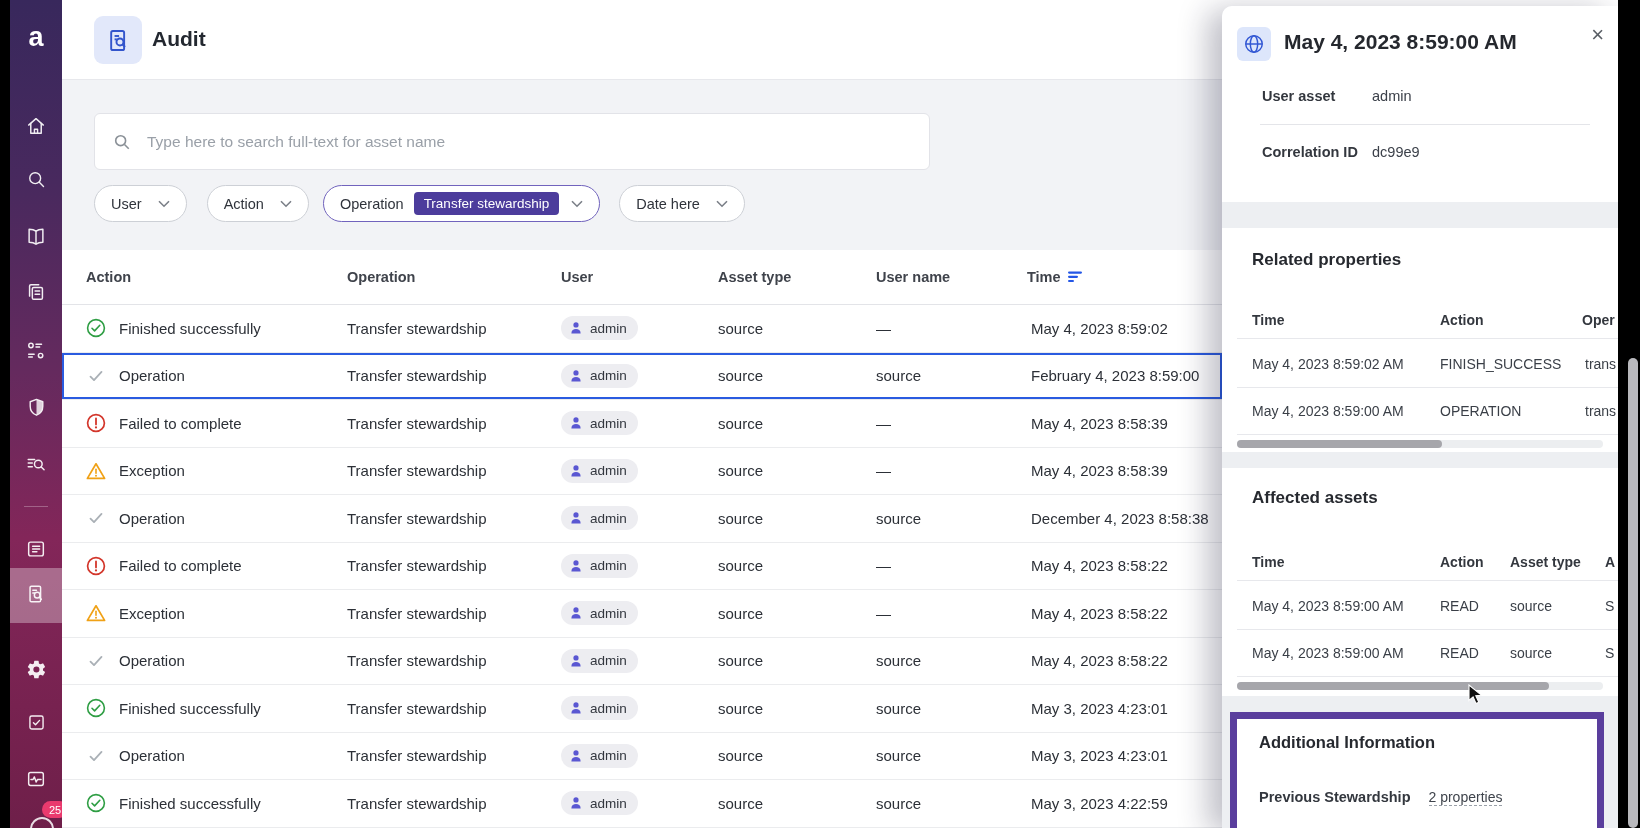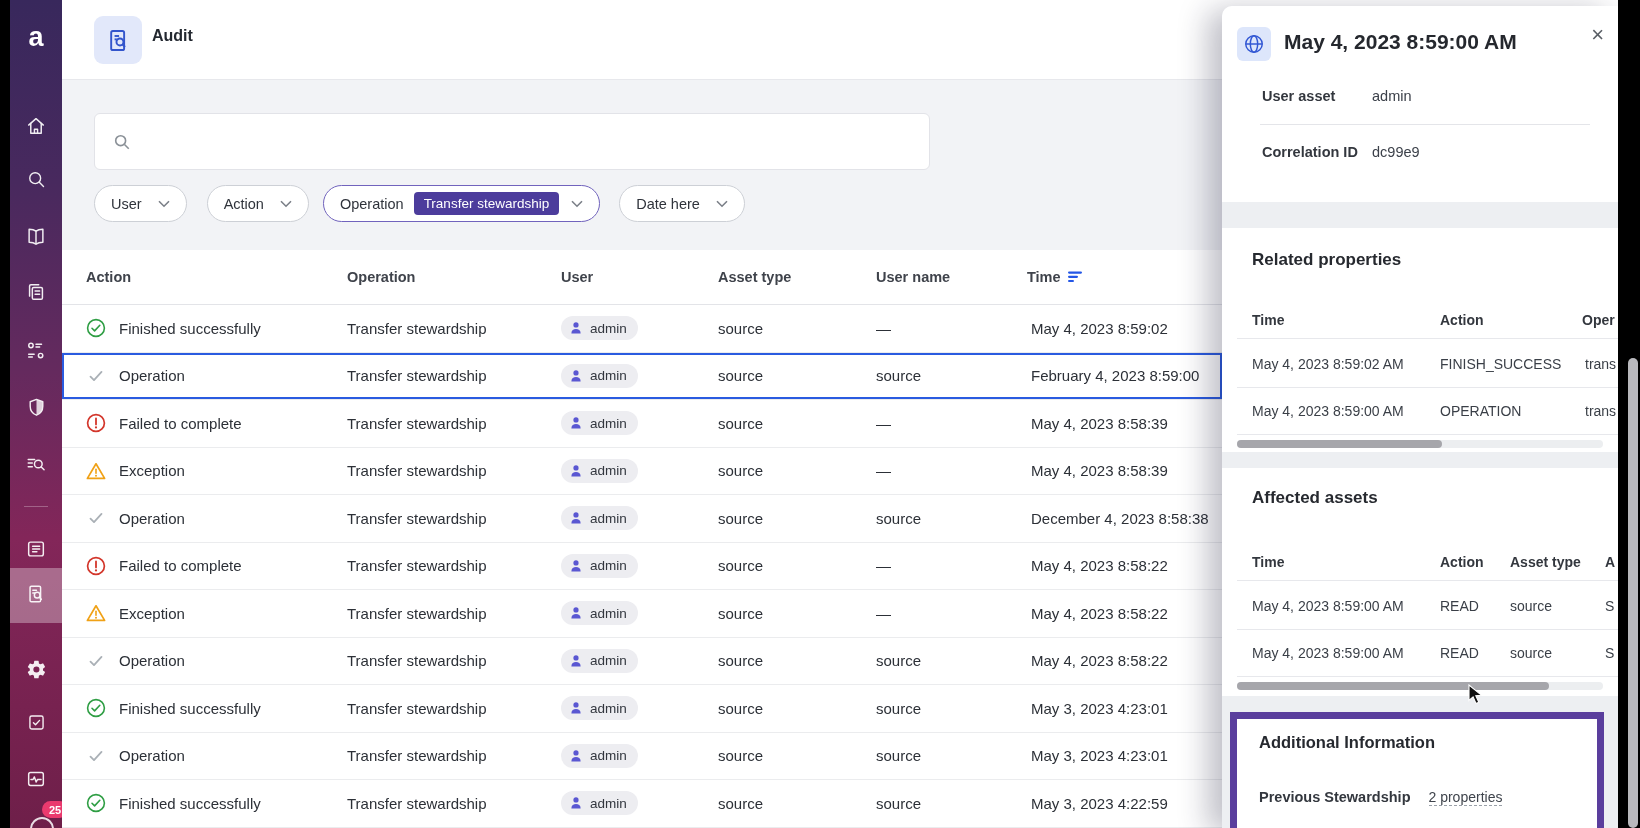--- a/index.html
+++ b/index.html
@@ -13,28 +13,28 @@
 
   
   .sidebar{position:absolute;left:10px;top:0;width:52px;height:828px;
     background:linear-gradient(180deg,#38285c 0%,#48295e 22%,#652a5e 45%,#832659 65%,#99225655 200%,#9b2256 80%,#aa2c59 94%,#b23f66 100%);}
   .sb-logo{position:absolute;left:0;top:22px;width:52px;text-align:center;color:#fff;font-size:27px;font-weight:bold;}
   .sb-item{position:absolute;left:0;width:52px;height:44px;display:flex;align-items:center;justify-content:center;cursor:pointer;}
   .sb-item svg{opacity:.92;}
   .sb-active-bg{position:absolute;left:0;top:568px;width:52px;height:55px;background:rgba(255,255,255,.32);}
   .sb-divider{position:absolute;left:14px;top:506px;width:24px;height:1px;background:rgba(255,255,255,.28);}
   .sb-badge{position:absolute;left:32px;top:801px;min-width:26px;height:17px;background:#ea3a6e;border-radius:9px;
-    color:#fff;font-size:11px;font-weight:bold;display:flex;align-items:center;justify-content:center;padding:0 4px;}
+    color:#fff;font-size:11px;font-weight:normal;display:flex;align-items:center;justify-content:center;padding:0 4px;}
   .sb-avatar-partial{position:absolute;left:20px;top:817px;width:24px;height:24px;border:2px solid rgba(255,255,255,.85);border-radius:50%;}
 
   
   .topbar{position:absolute;left:62px;top:0;width:1556px;height:80px;background:#fff;border-bottom:1px solid #e7e8ec;}
   .audit-icon-sq{position:absolute;left:94px;top:16px;width:48px;height:48px;background:#e2e8fa;border-radius:9px;
     display:flex;align-items:center;justify-content:center;}
-  .page-title{position:absolute;left:152px;top:27px;font-size:16px;font-weight:600;color:#232830;}
+  .page-title{position:absolute;left:152px;top:27px;font-size:21px;font-weight:600;color:#232830;}
   .content-bg{position:absolute;left:62px;top:80px;width:1556px;height:748px;background:#f2f3f6;}
 
   .searchbox{position:absolute;left:94px;top:113px;width:836px;height:57px;background:#fff;border:1px solid #e2e3e8;
     border-radius:6px;display:flex;align-items:center;padding:0 18px;gap:14px;}
   .searchbox input{border:none;outline:none;flex:1;font-size:15.5px;color:#2f333b;background:transparent;}
   .searchbox input::placeholder{color:#9aa0a8;}
 
   .chips{position:absolute;left:94px;top:185px;height:37px;display:flex;align-items:center;}
   .chip{height:37px;display:inline-flex;align-items:center;gap:14px;padding:0 16px;background:#fff;
     border:1px solid #cdd0d6;border-radius:19px;font-size:14.5px;color:#2f333b;cursor:pointer;}
@@ -200,20 +200,21 @@
   </div>
   <div class="page-title">Audit</div>
 
   <div class="content-bg"></div>
 
   <div class="searchbox">
     <svg width="18" height="18" viewBox="0 0 20 20" fill="none" stroke="#8a9097" stroke-width="1.8">
       <circle cx="8.5" cy="8.5" r="5.5"></circle>
         <line x1="12.8" y1="12.8" x2="17.5" y2="17.5"></line>
     </svg>
+    <input type="text" value="" placeholder="Type here to search full-text for asset name" style="">
   </div>
 
   <div class="chips">
     <div class="chip" style="margin-right:20px">
       <span>User</span>
       <span class="chev">
           <svg width="12" height="8" viewBox="0 0 12 8" fill="none" stroke="#7a7f87" stroke-width="1.6">
             <path d="M1 1.2l5 5 5-5"></path>
           </svg>
         </span>

